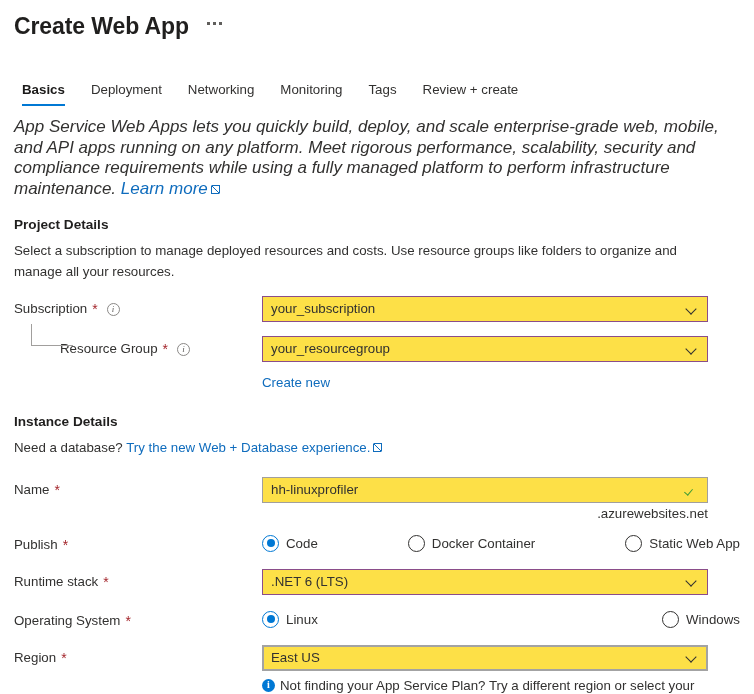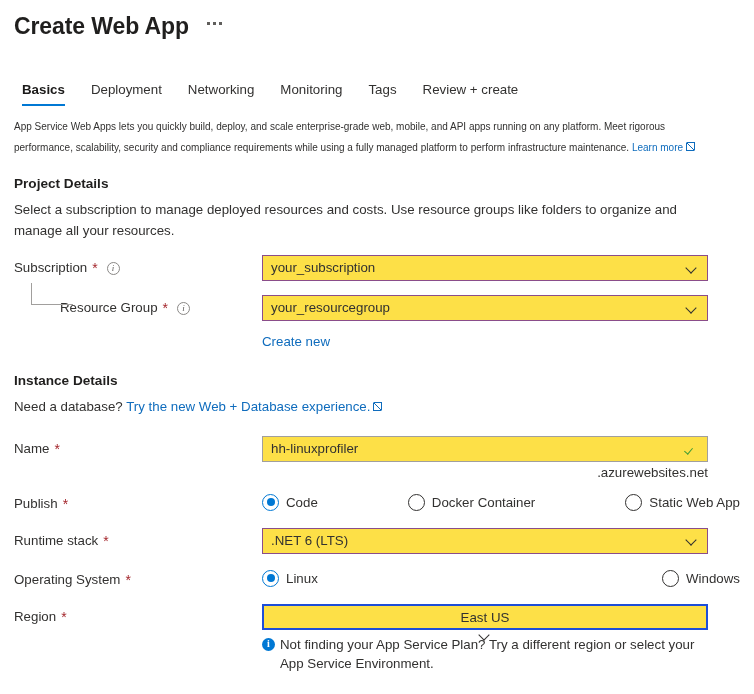--- a/index.html
+++ b/index.html
@@ -74,24 +74,25 @@
     height: 2.5px;
     background: #0078d4;
   }
 
   
   .content {
     padding: 0 14px;
     margin-top: 11px;
   }
   .desc {
-    font-size: 10px;
+    font-size: 17px;
     line-height: 20.5px;
     color: #323130;
     max-width: 712px;
+    font-style: italic;
   }
   a.link {
     color: #0f6cbd;
     text-decoration: none;
     cursor: pointer;
   }
   .ext-ico {
     display: inline-block;
     width: 9px; height: 9px;
     position: relative;
@@ -225,23 +226,22 @@
   .check-ico::before {
     content: "";
     position: absolute;
     left: 1px; top: 4px;
     width: 4px; height: 7px;
     border-right: 1.6px solid #3f9c35;
     border-bottom: 1.6px solid #3f9c35;
     transform: rotate(40deg);
   }
   .select.focused {
-    border: 2px solid #1d4ed8;
+    border: 2px solid #a3a3a3;
     padding: 0 7px;
-    flex-direction: column;
   }
   .sub-link {
     font-size: 13.3px;
     margin-top: 13px;
     display: block;
   }
   .suffix {
     width: 446px;
     text-align: right;
     font-size: 13.3px;

